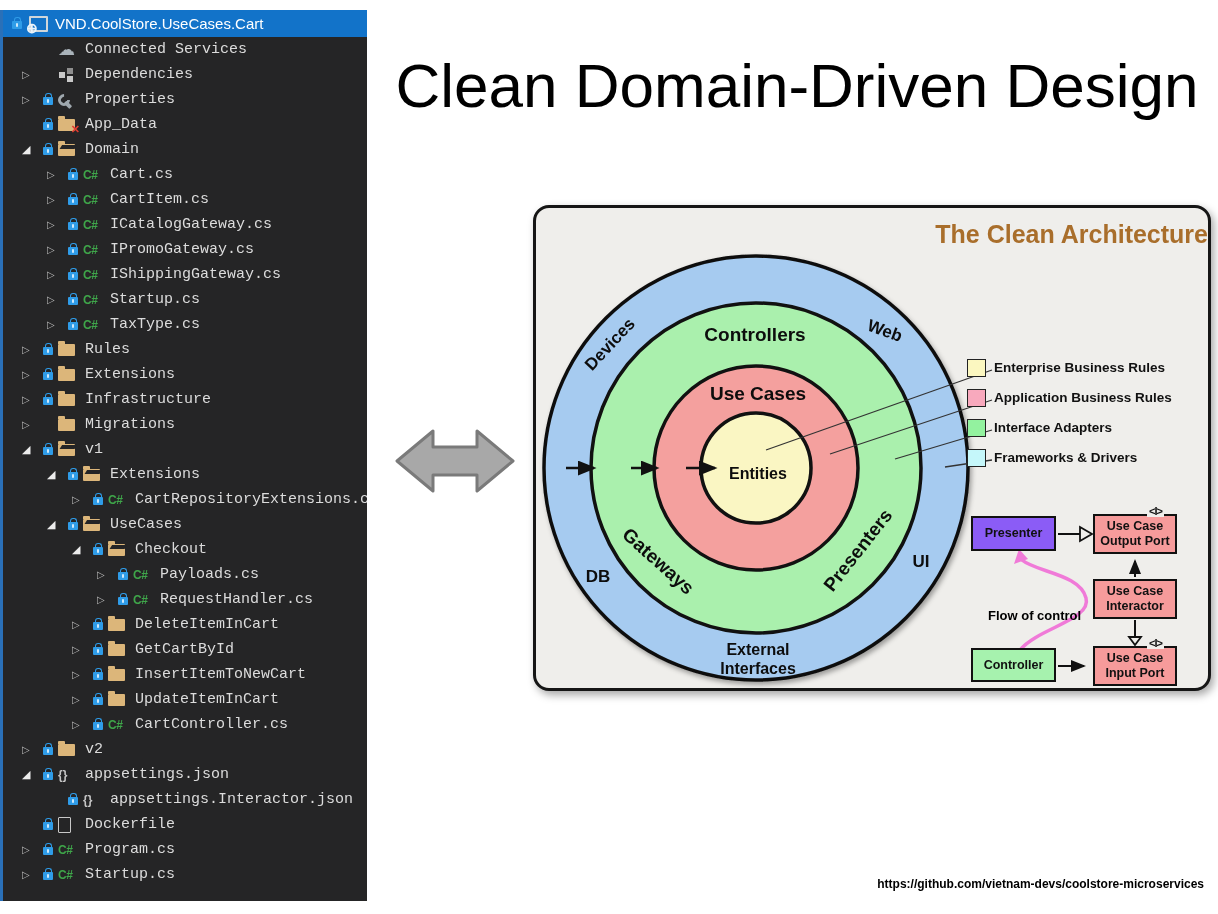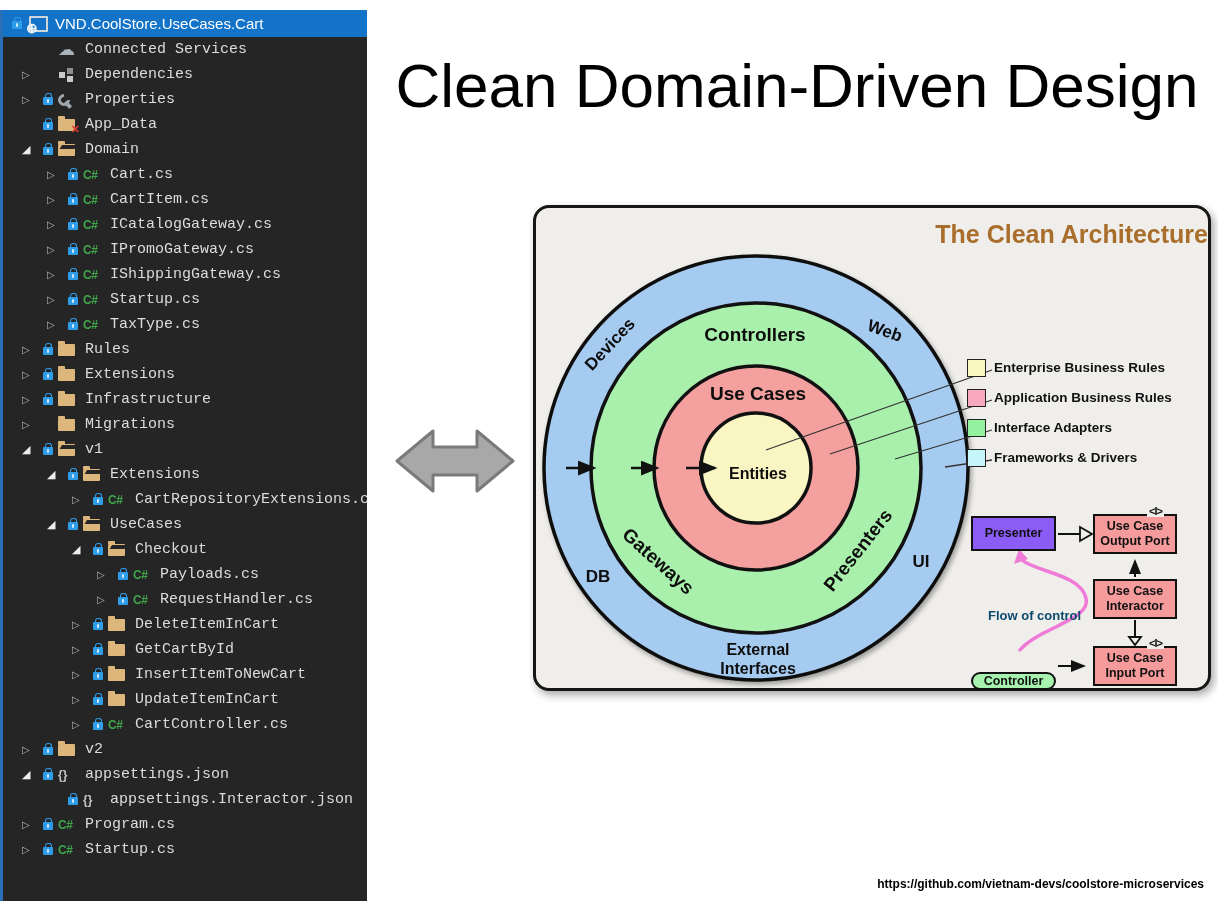--- a/index.html
+++ b/index.html
@@ -61,21 +61,21 @@
   .lrow{display:flex;align-items:center;height:19px;margin-bottom:11px;}
   .swatch{width:19px;height:18px;border:1.5px solid #222;box-sizing:border-box;flex:none;}
   .ltext{margin-left:8px;font-size:13.5px;font-weight:bold;color:#111;white-space:nowrap;}
 
   .fbox{position:absolute;border:2px solid #111;box-sizing:border-box;display:flex;align-items:center;
     justify-content:center;text-align:center;font-size:12.5px;font-weight:bold;line-height:1.2;
     white-space:pre-line;color:#111;}
   #box-presenter{left:435px;top:308px;width:85px;height:35px;}
   #box-output{left:557px;top:306px;width:84px;height:40px;}
   #box-interactor{left:557px;top:371px;width:84px;height:40px;}
-  #box-controller{left:435px;top:464px;width:85px;height:18px;border-radius:10px;}
+  #box-controller{left:435px;top:440px;width:85px;height:34px;}
   #box-input{left:557px;top:438px;width:84px;height:40px;}
   #flow-label{position:absolute;left:452px;top:400px;font-size:13px;font-weight:bold;}
   .imarker{position:absolute;font-size:11px;font-weight:bold;letter-spacing:-1px;background:#efeeeb;
     padding:0 2px;color:#111;}
 </style>
 </head>
 <body>
 
 <div id="solution-explorer" style="background: rgb(37, 37, 38);">
   <div class="se-header" style="background: rgb(18, 115, 201);">
@@ -382,20 +382,30 @@
       </div>
       <div class="trow" style="padding-left: 39px;">
         <span class="exp"></span>
         <span class="lockslot">
           <span class="lock"></span>
         </span>
         <span class="iconslot">
           <span class="fi fi-json">{}</span>
         </span>
         <span class="tlabel">appsettings.Interactor.json</span>
+      </div>
+      <div class="trow" style="padding-left: 14px;">
+        <span class="exp"></span>
+        <span class="lockslot">
+          <span class="lock"></span>
+        </span>
+        <span class="iconslot">
+          <span class="fi fi-file"></span>
+        </span>
+        <span class="tlabel">Dockerfile</span>
       </div>
       <div class="trow" style="padding-left: 14px;">
         <span class="exp">▷</span>
         <span class="lockslot">
           <span class="lock"></span>
         </span>
         <span class="iconslot">
           <span class="fi fi-csharp">C#</span>
         </span>
         <span class="tlabel">Program.cs</span>
@@ -505,16 +515,16 @@
 Output Port</div>
   <div class="fbox" id="box-interactor" style="background: rgb(246, 155, 155);">Use Case
 Interactor</div>
   <div class="fbox" id="box-controller" style="background: rgb(166, 242, 174);">Controller</div>
   <div class="fbox" id="box-input" style="background: rgb(246, 155, 155);">Use Case
 Input Port</div>
 
   <span class="imarker" style="left:611px;top:297px;">&lt;I&gt;</span>
   <span class="imarker" style="left:611px;top:429px;">&lt;I&gt;</span>
 
-  <div id="flow-label" style="color: #0c4a6e;">Flow of control</div>
+  <div id="flow-label" style="color: #000000;">Flow of control</div>
 </div>
 
 <div id="github-url">https://github.com/vietnam-devs/coolstore-microservices</div>
 
 </body></html>

